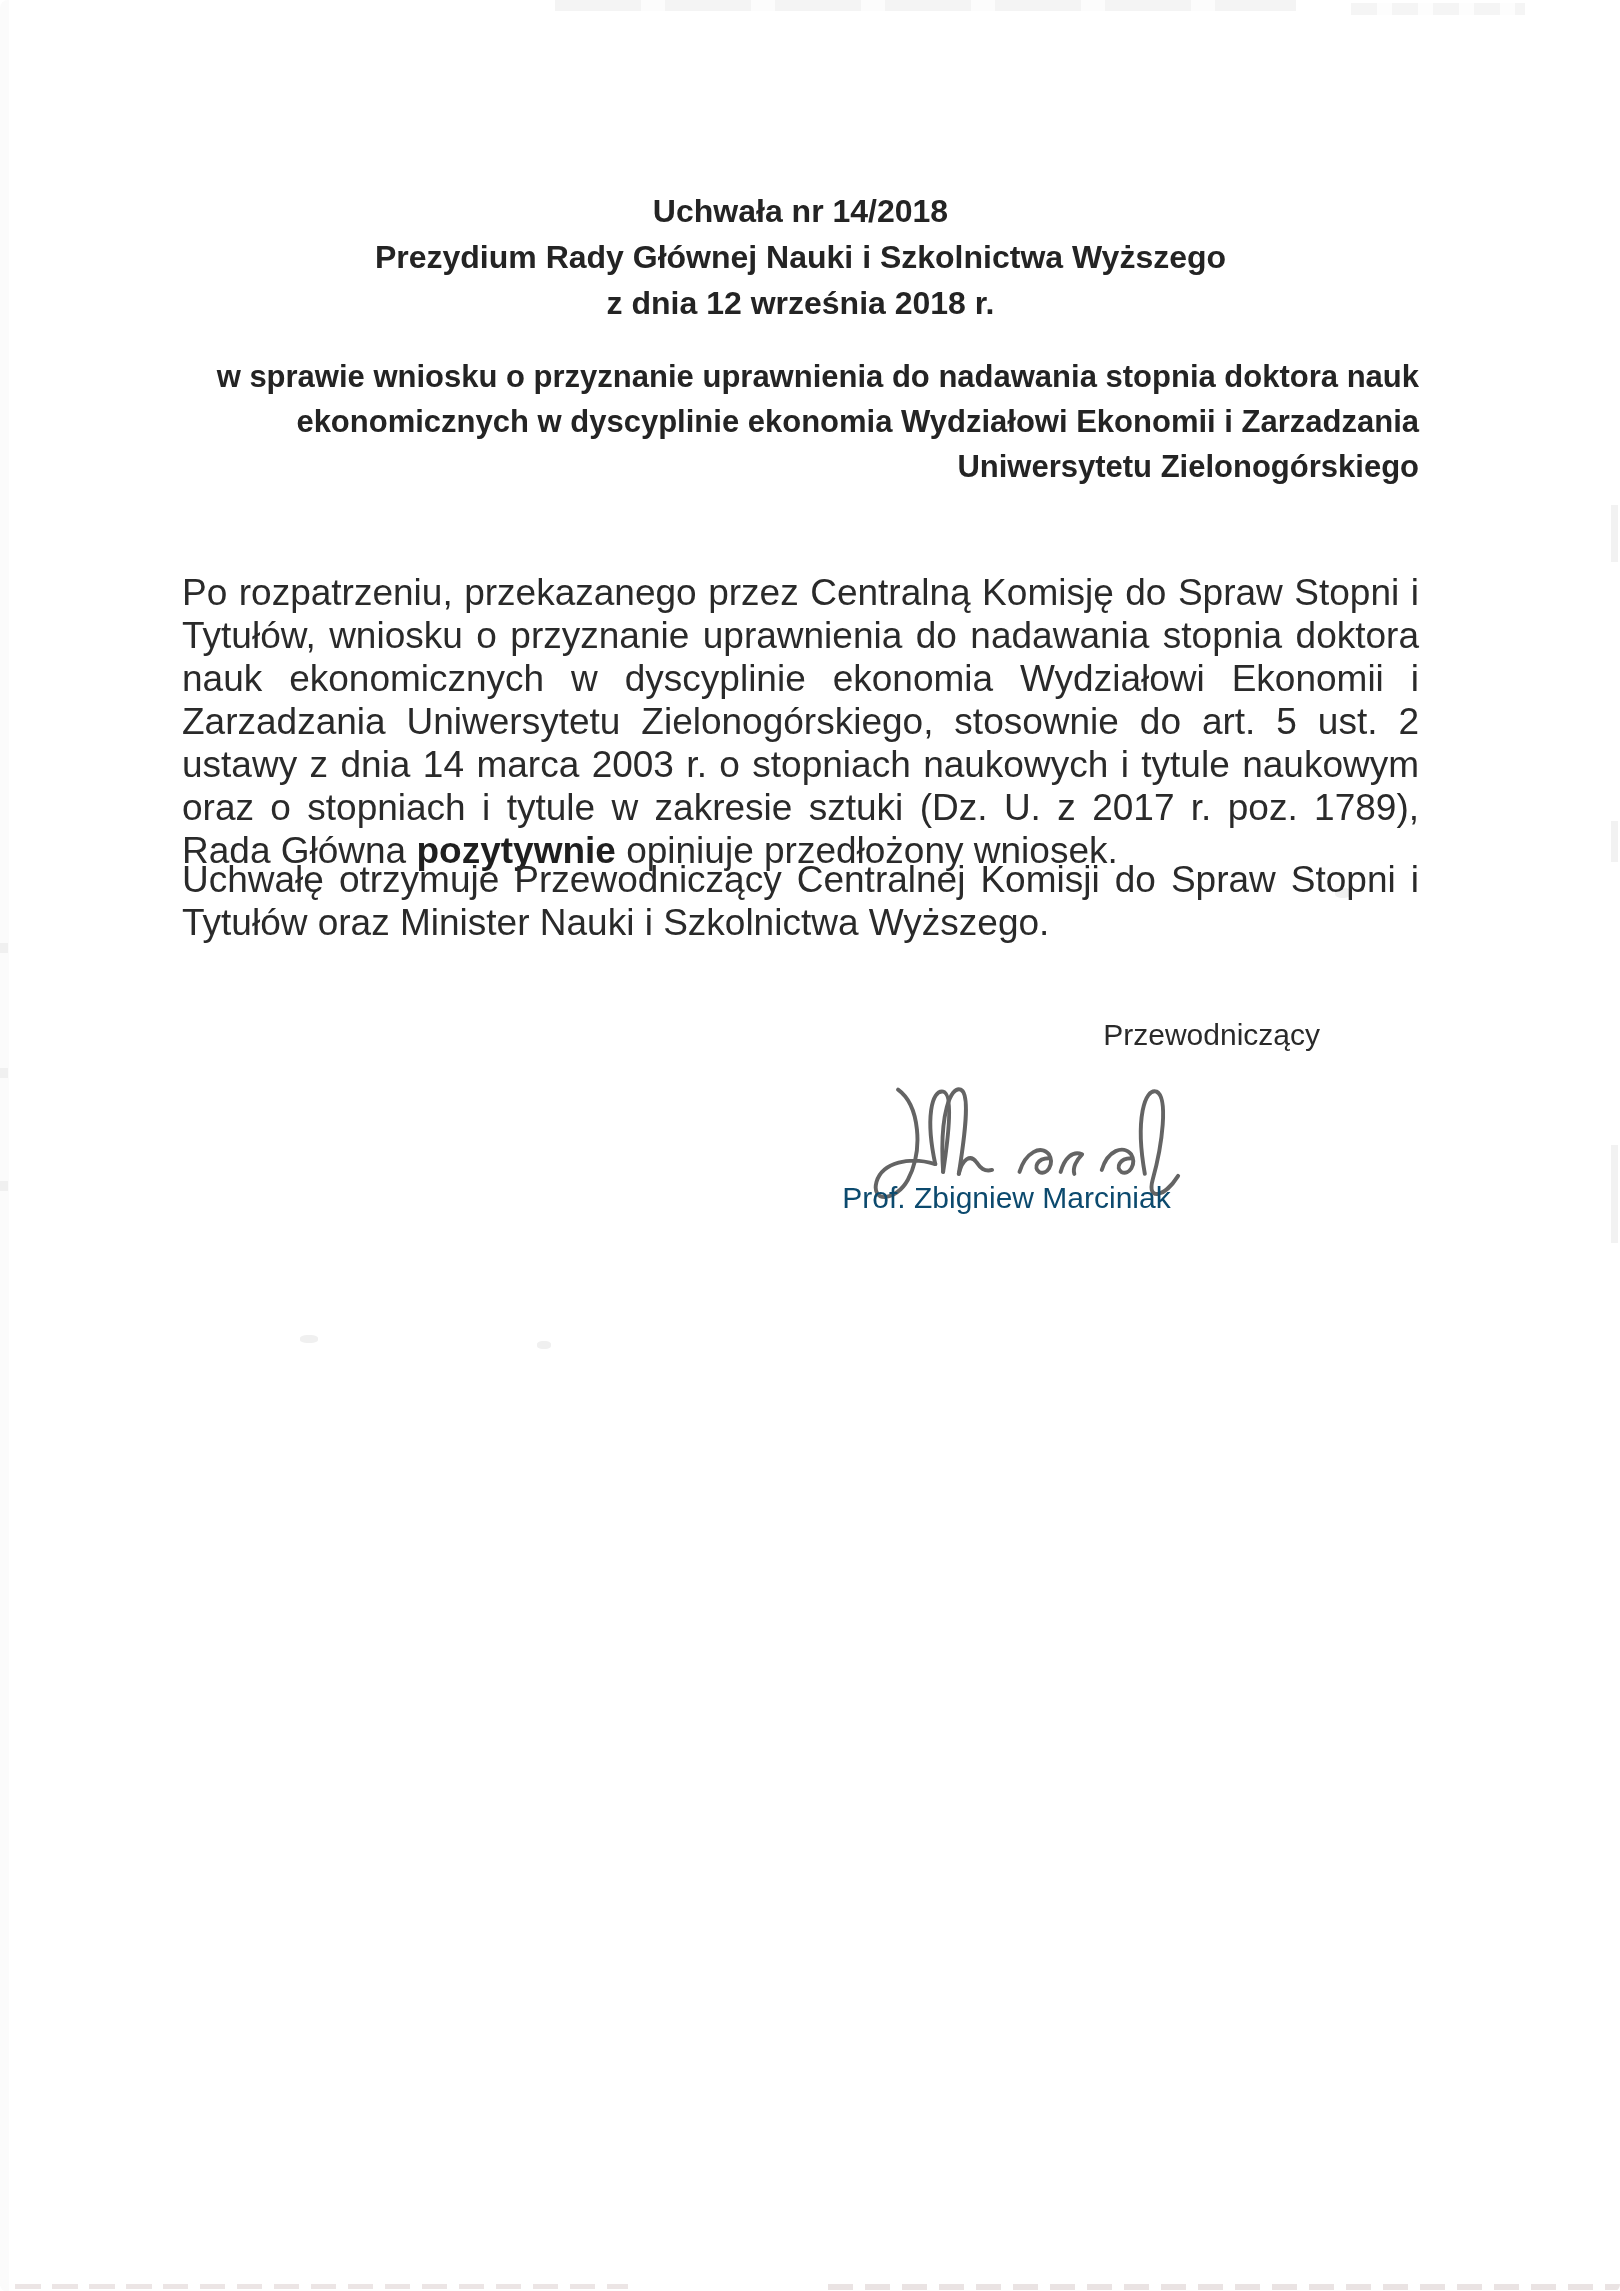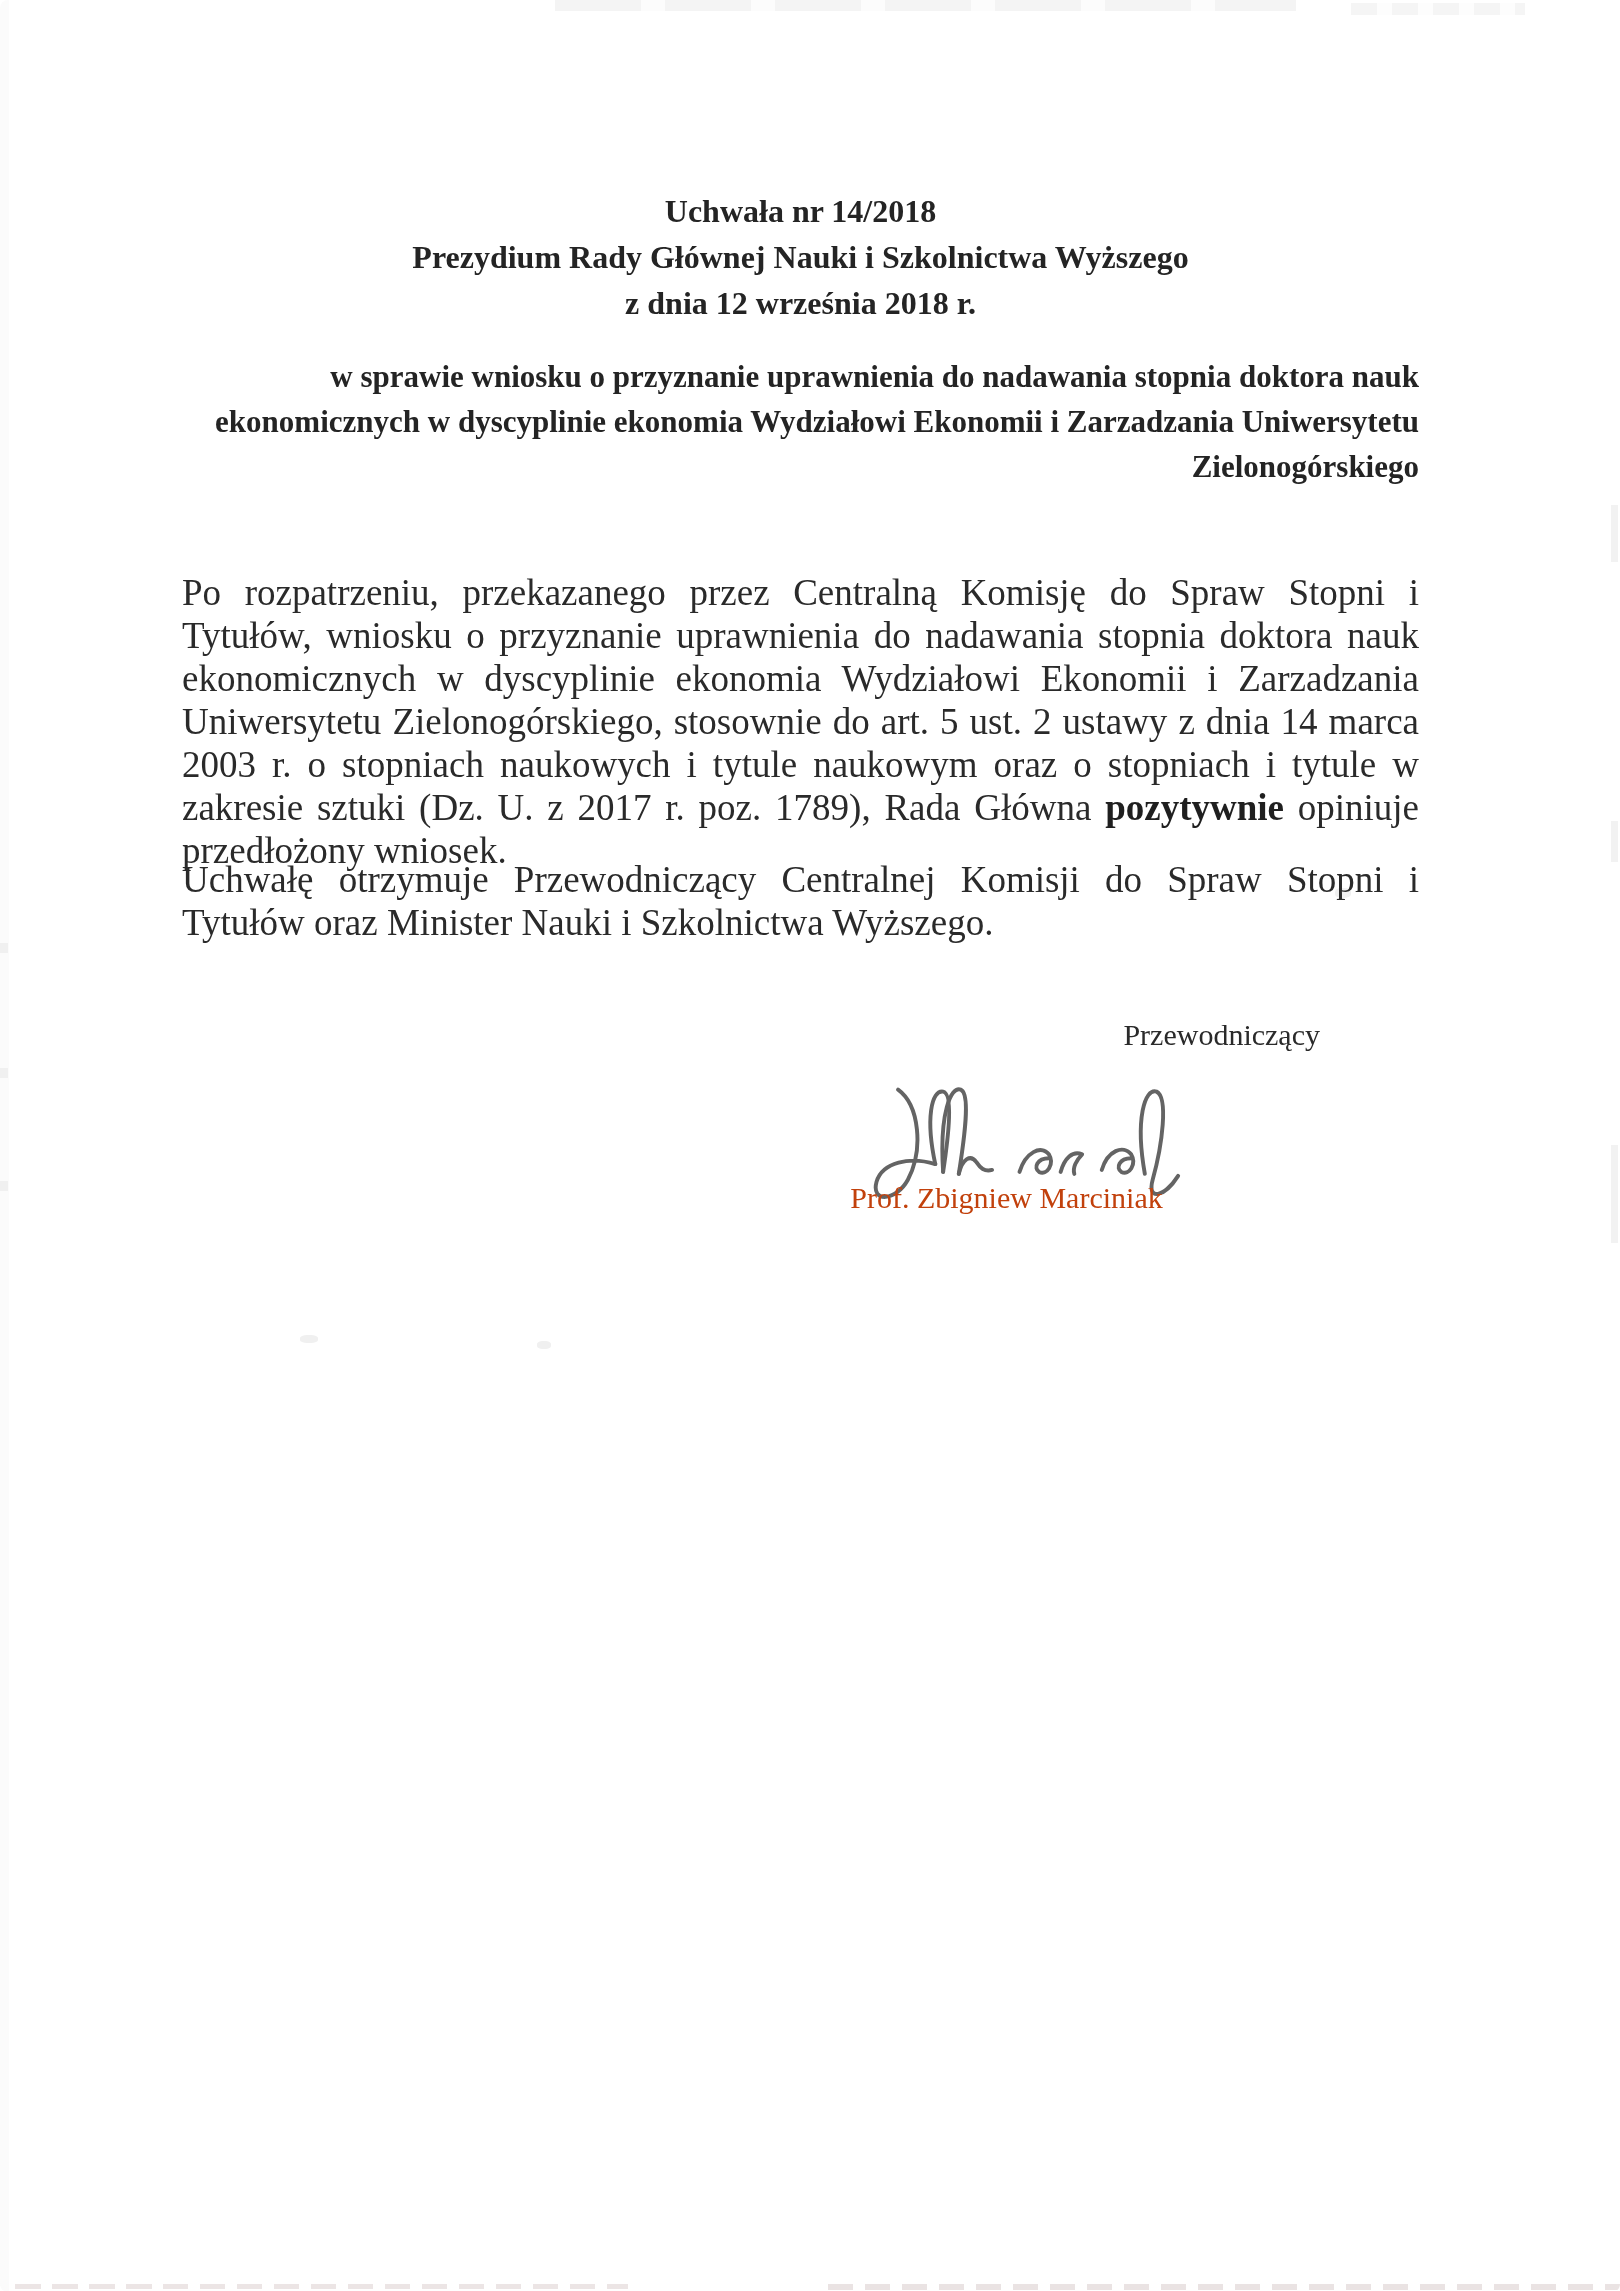--- a/index.html
+++ b/index.html
@@ -2,21 +2,21 @@
 <html lang="pl"><head>
 <meta charset="utf-8">
 <style>
   html, body { margin: 0; padding: 0; background: #ffffff; }
   .page {
     position: relative;
     width: 1620px;
     height: 2292px;
     background: #ffffff;
     overflow: hidden;
-    font-family: Liberation Serif, serif;
+    font-family: Liberation Sans, sans-serif;
     color: #262626;
     border-radius: 8px;
   }
   
   .title-block {
     position: absolute;
     left: 182px; top: 188px;
     width: 1237px;
     text-align: center;
     font-weight: bold;
@@ -55,21 +55,21 @@
     line-height: 45px;
     color: #2a2a2a;
     white-space: nowrap;
   }
   .signatory-name {
     position: absolute;
     left: 693px; top: 1181px;
     width: 627px;
     text-align: center;
     font-size: 30px;
-    color: #c2410c;
+    color: #0c4a6e;
     white-space: nowrap;
   }
   .signature-svg {
     position: absolute;
     left: 855px; top: 1074px;
     width: 329px; height: 141px;
   }
   
   .artifact { position: absolute; pointer-events: none; }
   .top-smudge-1 {

